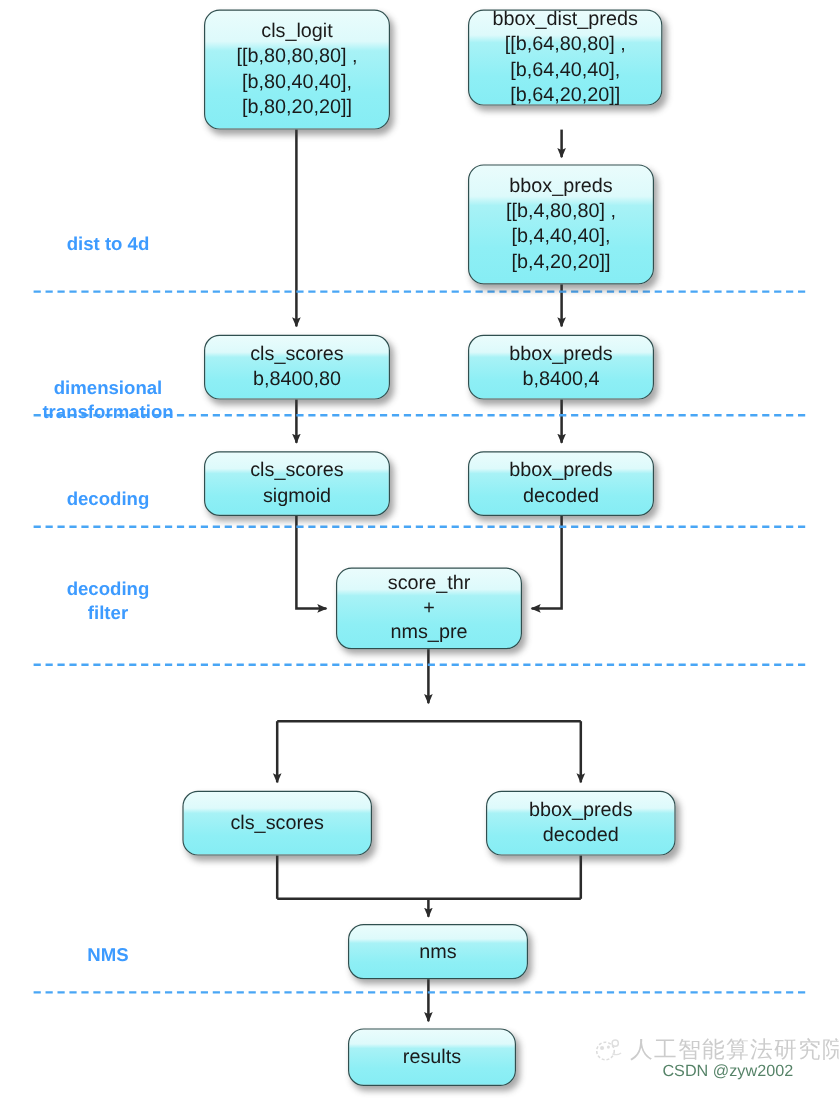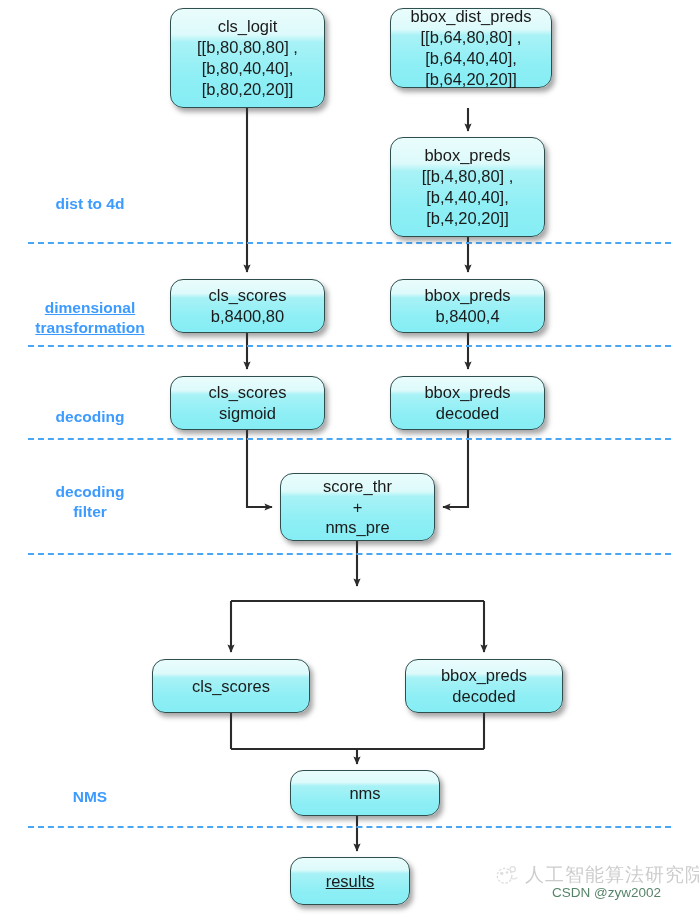--- a/index.html
+++ b/index.html
@@ -135,26 +135,26 @@
       <div class="node" style="left: 390px; top: 8px; width: 162px; height: 80px; font-size: 16.5px;"><span class="ln">bbox_dist_preds</span><span class="ln">[[b,64,80,80] ,</span><span class="ln">[b,64,40,40],</span><span class="ln">[b,64,20,20]]</span></div>
       <div class="node" style="left: 390px; top: 137px; width: 155px; height: 100px; font-size: 16.5px;"><span class="ln">bbox_preds</span><span class="ln">[[b,4,80,80] ,</span><span class="ln">[b,4,40,40],</span><span class="ln">[b,4,20,20]]</span></div>
       <div class="node" style="left: 170px; top: 279px; width: 155px; height: 54px; font-size: 16.5px;"><span class="ln">cls_scores</span><span class="ln">b,8400,80</span></div>
       <div class="node" style="left: 390px; top: 279px; width: 155px; height: 54px; font-size: 16.5px;"><span class="ln">bbox_preds</span><span class="ln">b,8400,4</span></div>
       <div class="node" style="left: 170px; top: 376px; width: 155px; height: 54px; font-size: 16.5px;"><span class="ln">cls_scores</span><span class="ln">sigmoid</span></div>
       <div class="node" style="left: 390px; top: 376px; width: 155px; height: 54px; font-size: 16.5px;"><span class="ln">bbox_preds</span><span class="ln">decoded</span></div>
       <div class="node" style="left: 280px; top: 473px; width: 155px; height: 68px; font-size: 16.5px; justify-content: center;"><span class="ln">score_thr</span><span class="ln">+</span><span class="ln">nms_pre</span></div>
       <div class="node" style="left: 152px; top: 659px; width: 158px; height: 54px; font-size: 16.5px;"><span class="ln">cls_scores</span></div>
       <div class="node" style="left: 405px; top: 659px; width: 158px; height: 54px; font-size: 16.5px;"><span class="ln">bbox_preds</span><span class="ln">decoded</span></div>
       <div class="node" style="left: 290px; top: 770px; width: 150px; height: 46px; font-size: 16.5px;"><span class="ln">nms</span></div>
-      <div class="node" style="left: 290px; top: 857px; width: 120px; height: 48px; font-size: 16.5px; text-decoration: underline;"><span class="ln">results</span></div>
+      <div class="node" style="left: 290px; top: 857px; width: 140px; height: 48px; font-size: 16.5px;"><span class="ln">results</span></div>
     </div>
 
   <div id="labels-layer">
       <div class="stage-label" style="left: 20px; top: 194px; width: 140px;">dist to 4d</div>
-      <div class="stage-label" style="left: 10px; top: 298px; width: 160px; text-decoration: underline;">dimensional
+      <div class="stage-label" style="left: 10px; top: 314px; width: 160px;">dimensional
 transformation</div>
       <div class="stage-label" style="left: 20px; top: 393px; width: 140px; margin-top: 14px;">decoding</div>
       <div class="stage-label" style="left: 20px; top: 482px; width: 140px;">decoding
 filter</div>
       <div class="stage-label" style="left: 20px; top: 787px; width: 140px;">NMS</div>
     </div>
 
   <div id="dividers-layer">
       <div class="divider" style="top: 242px;"></div>
       <div class="divider" style="top: 345px;"></div>

